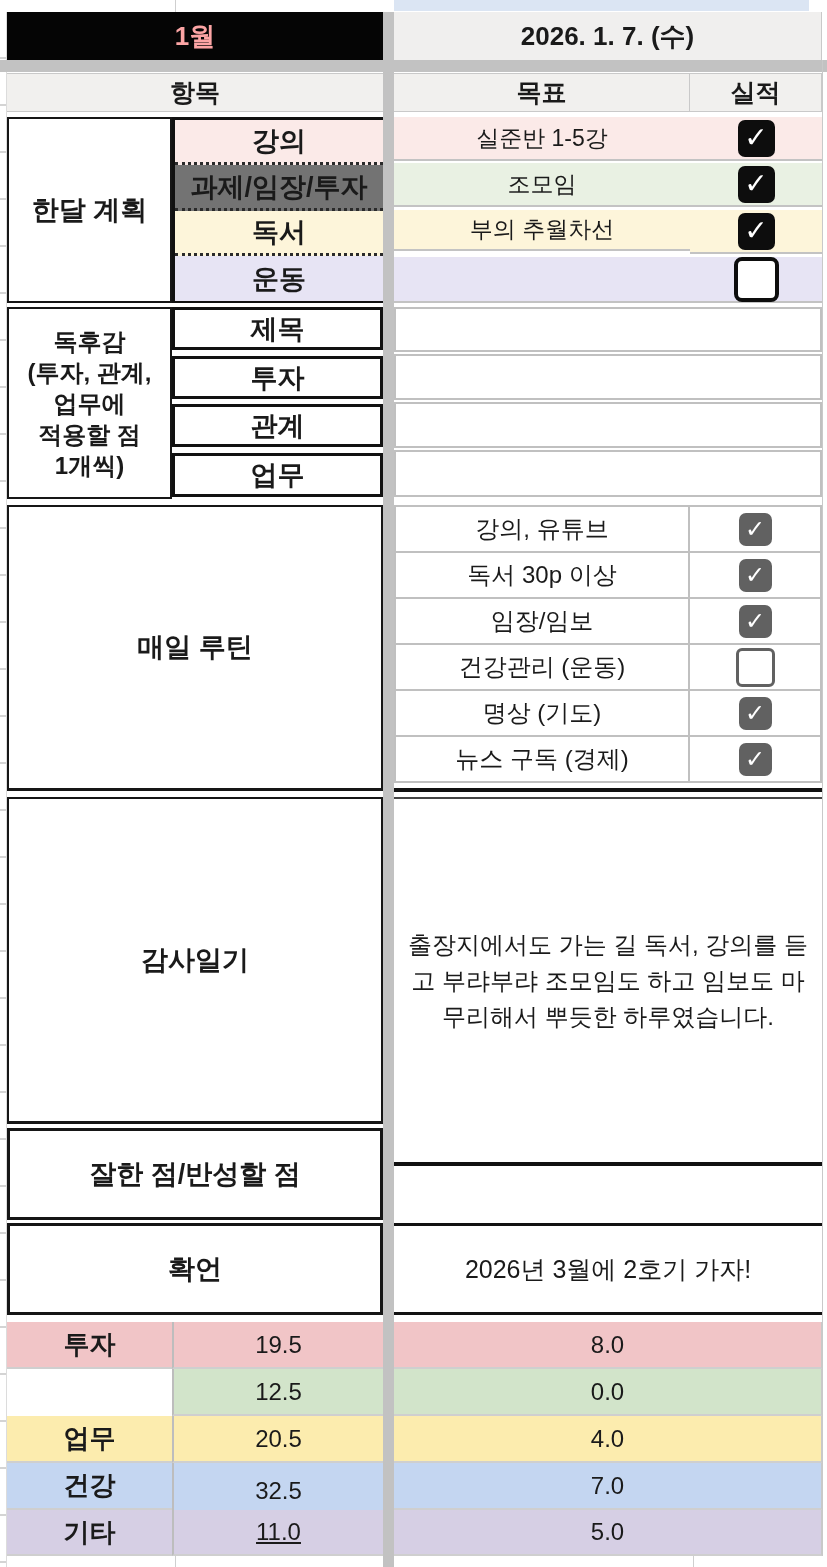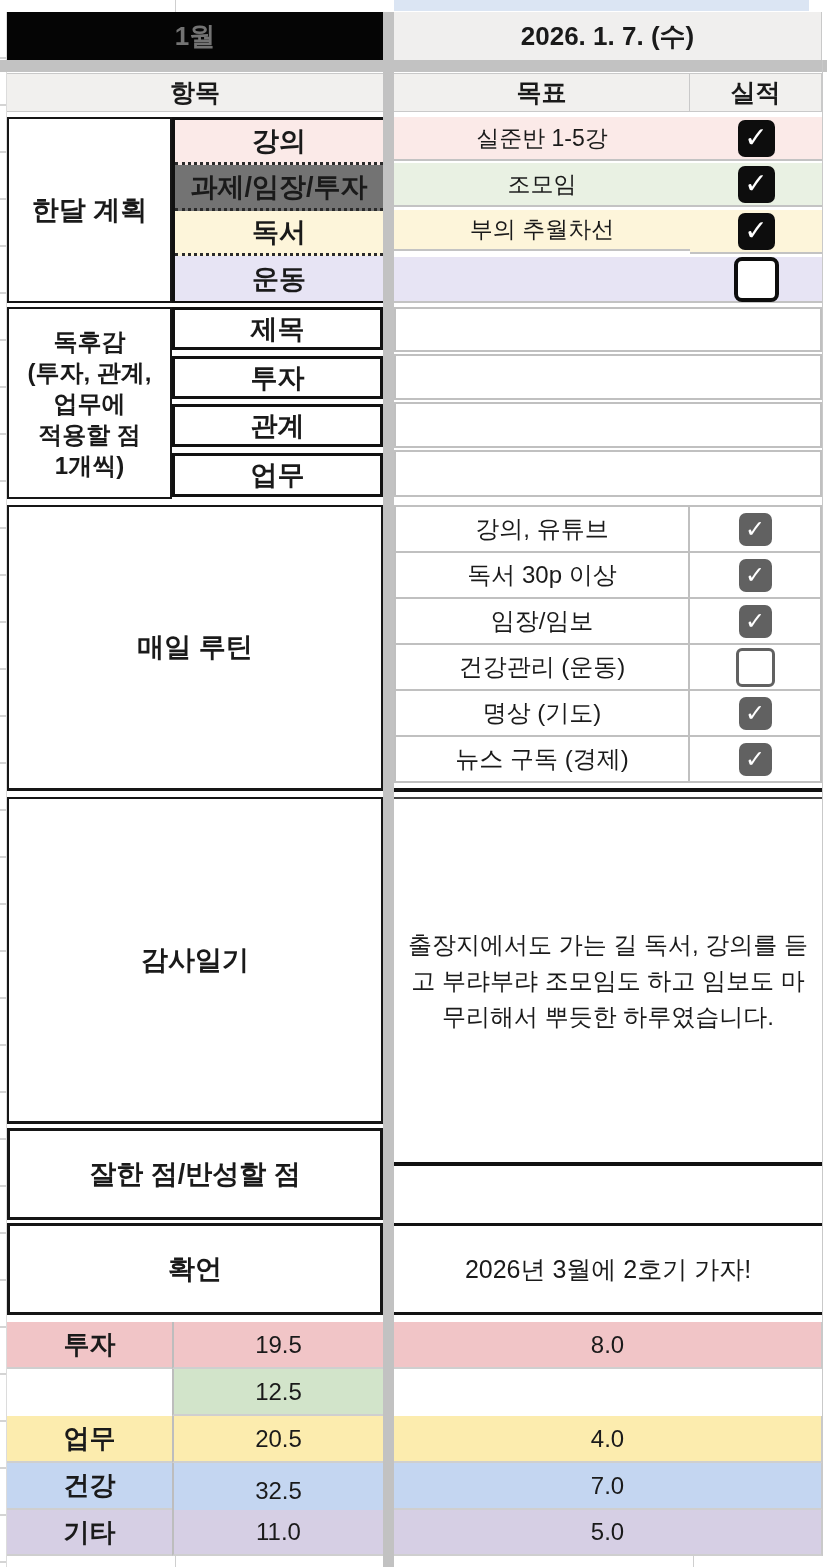--- a/index.html
+++ b/index.html
@@ -3,21 +3,21 @@
 <meta charset="utf-8">
 <style>
   html,body{margin:0;padding:0;background:#fff;}
   .canvas{
     position:relative;width:827px;height:1567px;background:#ffffff;overflow:hidden;
     font-family:"Liberation Sans","DejaVu Sans",sans-serif;color:#1a1a1a;
   }
   .abs{position:absolute;box-sizing:border-box;}
   .cell{display:flex;align-items:center;justify-content:center;text-align:center;}
   
-  .month-cell{background:#050505;color:#737373;font-size:26px;font-weight:700;}
+  .month-cell{background:#050505;color:#fca5a5;font-size:26px;font-weight:700;}
   .date-cell{background:#f0efee;font-size:26px;font-weight:700;border-right:1px solid #c9c9c9;}
   .blue-strip{background:#dbe5f3;}
   .gray{background:#c2c2c2;}
   .gridline-v{background:#cfcfcf;width:1px;}
   .left-margin{
     border-right:1px solid #dcdcdc;
     background:repeating-linear-gradient(to bottom,transparent 0px,transparent 45px,#d4d4d4 45px,#d4d4d4 47px);
   }
   
   .hdr{background:#f1f0ee;font-size:25px;font-weight:700;border-top:1px solid #c9c9c9;border-bottom:1px solid #c9c9c9;}
@@ -144,30 +144,31 @@
   <div class="abs cell section-label" style="left:7px;top:1128px;width:376px;height:92px;border-width:3px;">잘한 점/반성할 점</div>
 
   <div class="abs cell section-label" style="left:7px;top:1223px;width:376px;height:92px;border-width:3px;">확언</div>
   <div class="abs cell free-text" style="left:394px;top:1223px;width:429px;height:92px;border-top:3px solid #111;border-bottom:3px solid #111;border-right:1px solid #c9c9c9;font-size:25px;">2026년 3월에 2호기 가자!</div>
 
   <div class="abs cell score-label" style="left: 7px; top: 1322px; width: 165px; height: 47px; background: rgb(241, 197, 199);">투자</div>
   <div class="abs cell score-val v1" style="left: 172px; top: 1322px; width: 211px; height: 47px; background: rgb(241, 197, 199);">19.5</div>
   <div class="abs cell score-val v2" style="left: 394px; top: 1322px; width: 428px; height: 47px; background: rgb(241, 197, 199);">8.0</div>
 
   <div class="abs cell score-val v1" style="left: 172px; top: 1369px; width: 211px; height: 47px; background: rgb(210, 228, 202);">12.5</div>
+  <div class="abs cell score-val v2" style="left: 394px; top: 1369px; width: 428px; height: 47px; background: rgb(210, 228, 202);">0.0</div>
 
   <div class="abs cell score-label" style="left: 7px; top: 1416px; width: 165px; height: 47px; background: rgb(252, 236, 174);">업무</div>
   <div class="abs cell score-val v1" style="left: 172px; top: 1416px; width: 211px; height: 47px; background: rgb(252, 236, 174);">20.5</div>
   <div class="abs cell score-val v2" style="left: 394px; top: 1416px; width: 428px; height: 47px; background: rgb(252, 236, 174);">4.0</div>
 
   <div class="abs cell score-label" style="left: 7px; top: 1463px; width: 165px; height: 47px; background: rgb(196, 214, 241);">건강</div>
   <div class="abs cell score-val v1" style="left: 172px; top: 1463px; width: 211px; height: 58px; background: rgb(196, 214, 241);">32.5</div>
   <div class="abs cell score-val v2" style="left: 394px; top: 1463px; width: 428px; height: 47px; background: rgb(196, 214, 241);">7.0</div>
 
   <div class="abs cell score-label" style="left: 7px; top: 1510px; width: 165px; height: 46px; background: rgb(214, 207, 228);">기타</div>
-  <div class="abs cell score-val v1" style="left: 172px; top: 1510px; width: 211px; height: 46px; background: rgb(214, 207, 228);">11.0</div>
+  <div class="abs cell score-val v1" style="left: 172px; top: 1510px; width: 211px; height: 46px; background: rgb(214, 207, 228); text-decoration: underline;">11.0</div>
   <div class="abs cell score-val v2" style="left: 394px; top: 1510px; width: 428px; height: 46px; background: rgb(214, 207, 228);">5.0</div>
 
   <div class="abs gridline-v" style="left:175px;top:1556px;height:11px;"></div>
   <div class="abs gridline-v" style="left:693px;top:1556px;height:11px;"></div>
 
   <div class="abs" style="left:822px;top:60px;width:1px;height:1496px;background:#c9c9c9;"></div>
 </div>
 
 </body></html>

